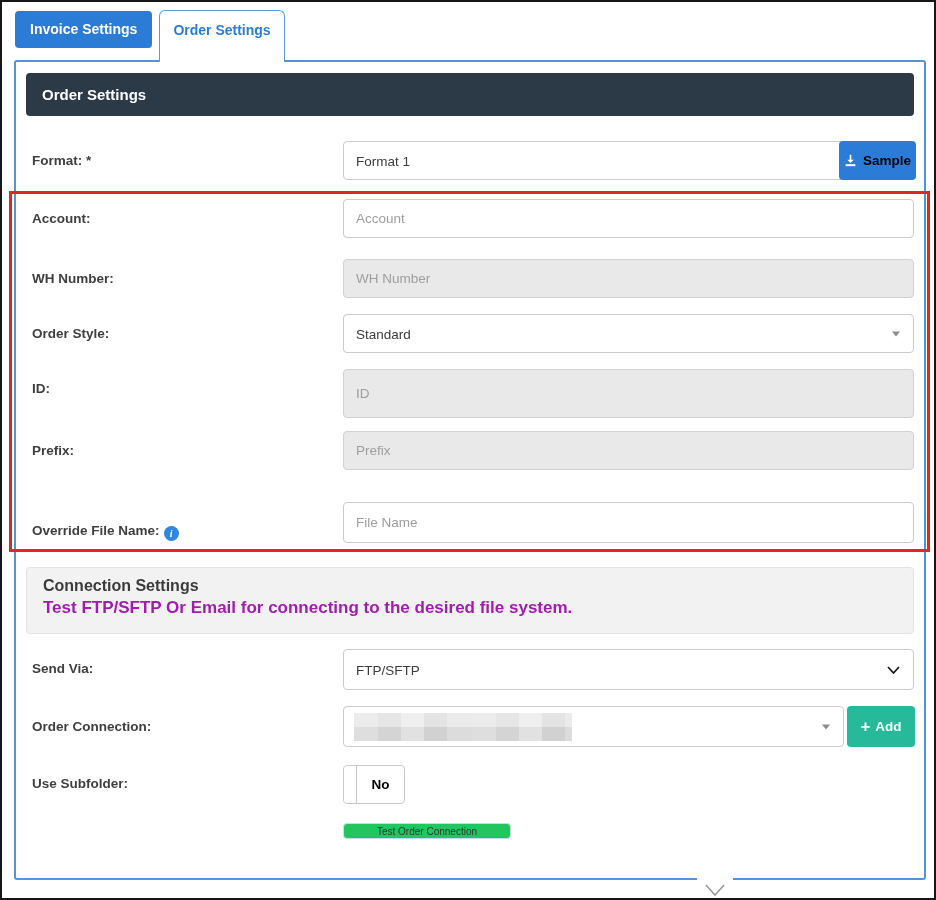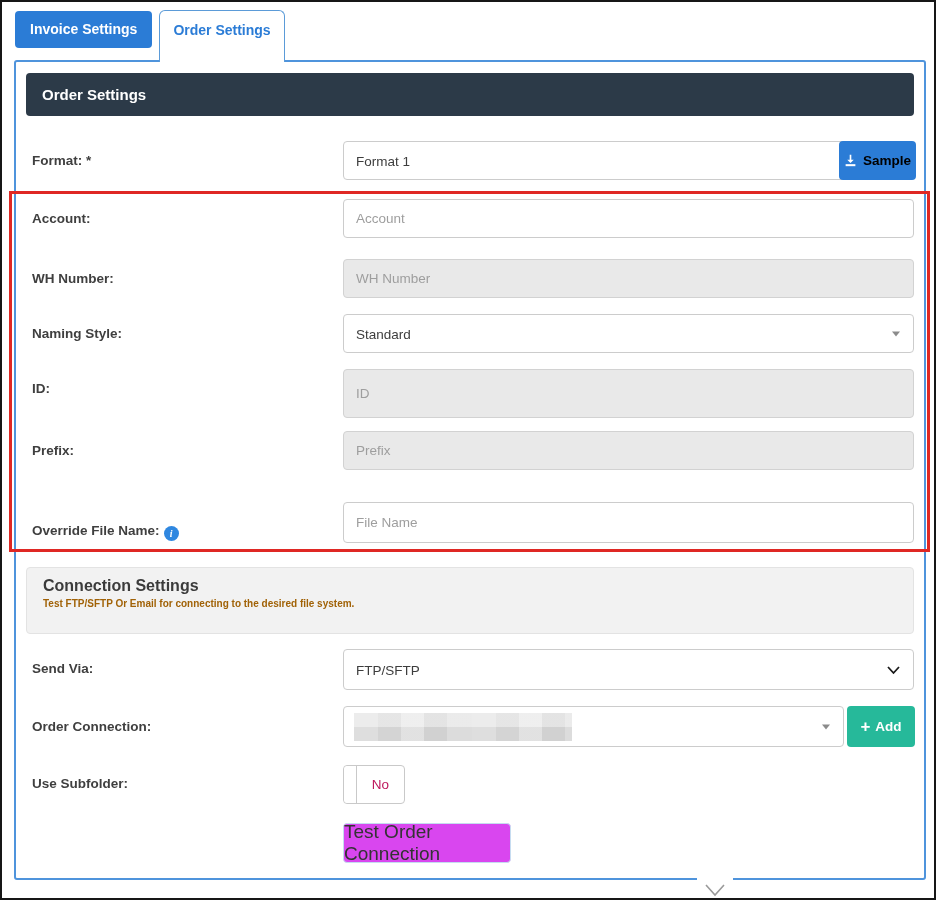--- a/index.html
+++ b/index.html
@@ -65,38 +65,38 @@
   }
 
   
   .btn-sample { position:absolute; left:837px; top:139px; width:77px; height:39px;
     background:#2b7cd6; border-radius:4px; color:#000000; font-size:13.5px; font-weight:700;
     display:flex; align-items:center; justify-content:center; gap:6px; z-index:2; cursor:pointer; }
   .btn-add { position:absolute; left:845px; top:704px; width:68px; height:41px;
     background:#26b99a; border-radius:4px; color:#fff; font-size:13.5px; font-weight:700;
     display:flex; align-items:center; justify-content:center; gap:5px; z-index:2; cursor:pointer; }
   .btn-add .plus { font-size:17px; font-weight:700; line-height:1; }
-  .btn-test { position:absolute; left:341px; top:821px; width:168px; height:40px;
-    background:#d946ef; border:1px solid #c6dcf0; border-radius:4px; color:#333;
-    font-size:19px; display:flex; align-items:center; justify-content:center; z-index:2; cursor:pointer; }
+  .btn-test { position:absolute; left:341px; top:821px; width:168px; height:16px;
+    background:#22c55e; border:1px solid #c6dcf0; border-radius:4px; color:#333;
+    font-size:10px; display:flex; align-items:center; justify-content:center; z-index:2; cursor:pointer; }
 
   
   .toggle { position:absolute; left:341px; top:763px; width:62px; height:39px;
     background:#fff; border:1px solid #c9c9c9; border-radius:4px; z-index:2; cursor:pointer; }
   .toggle .handle { position:absolute; left:0; top:0; width:13px; height:100%;
     background:#fff; border-right:1px solid #c9c9c9; border-radius:4px 0 0 4px; }
   .toggle .tval { position:absolute; left:13px; right:0; top:0; bottom:0;
     display:flex; align-items:center; justify-content:center; font-size:13.5px;
-    font-weight:400; color:#be185d; }
+    font-weight:700; color:#000000; }
 
   
   .conn-box { position:absolute; left:24px; top:557px; width:888px; height:67px;
     background:#f2f2f2; border:1px solid #e3e3e3; border-radius:4px; padding:9px 16px; z-index:2;margin-top:8px; }
   .conn-title { font-size:16px; font-weight:700; color:#3b3b3b; }
-  .conn-sub { font-size:10px; font-weight:700; color:#a16207; margin-top:3px; }
+  .conn-sub { font-size:17px; font-weight:700; color:#a21caf; margin-top:3px; }
 
   
   .red-rect { position:absolute; left:7px; top:189px; width:921px; height:361px;
     border:3px solid #df2824; z-index:8; pointer-events:none; }
 
   
   .bottom-gap { position:absolute; left:695px; top:872px; width:36px; height:24px;
     background:#fff; z-index:4; display:flex; align-items:flex-end; justify-content:center;
     cursor:pointer; }
 </style>
@@ -127,21 +127,21 @@
   </div>
 
   <div class="red-rect"></div>
 
   <div class="lbl lbl-account">Account:</div>
   <input class="field f-account" type="text" placeholder="Account" style="">
 
   <div class="lbl lbl-wh">WH Number:</div>
   <input class="field f-wh" type="text" disabled="" placeholder="WH Number" style="">
 
-  <div class="lbl lbl-naming">Naming Style:</div>
+  <div class="lbl lbl-naming">Order Style:</div>
   <div class="field sel f-naming">
     <span class="val">Standard</span>
     <span class="caret"></span>
   </div>
 
   <div class="lbl lbl-id">ID:</div>
   <input class="field f-id" type="text" disabled="" placeholder="ID" style="">
 
   <div class="lbl lbl-prefix">Prefix:</div>
   <input class="field f-prefix" type="text" disabled="" placeholder="Prefix" style="">

